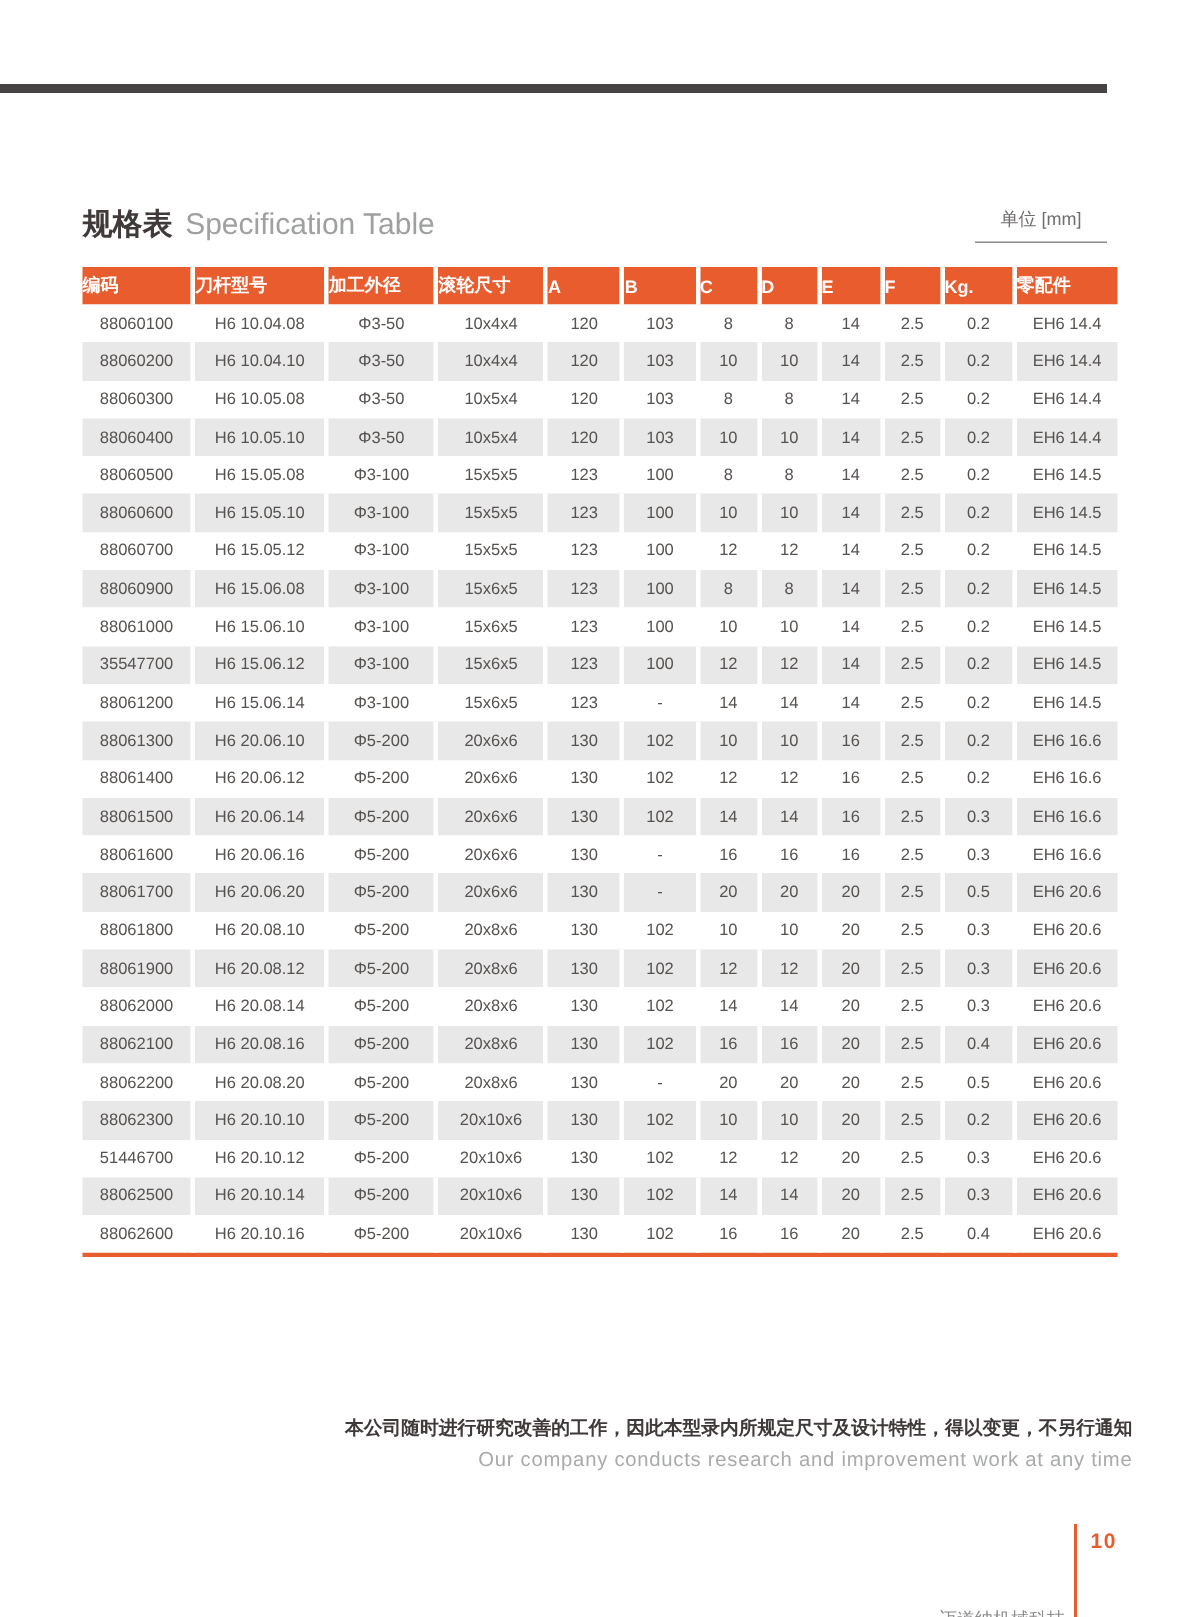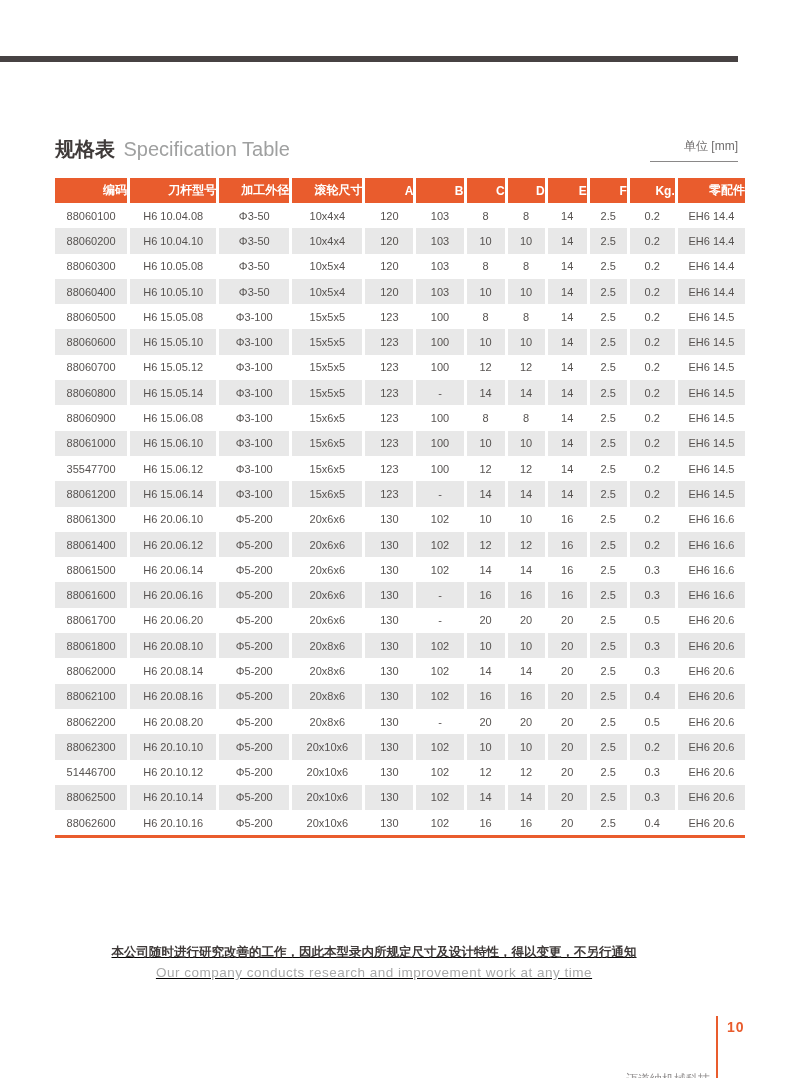--- a/index.html
+++ b/index.html
@@ -13,40 +13,40 @@
   html,body{margin:0;padding:0;background:#fff;}
   .page{
     position:relative;width:794px;height:1078px;background:#fff;overflow:hidden;
     font-family:"Liberation Sans",sans-serif;
   }
   .top-bar{position:absolute;left:0;top:56px;width:738px;height:6px;background:var(--topbar);}
   .title-row{position:absolute;left:55px;top:136px;width:684px;height:30px;}
   .title-cn{font-size:20px;font-weight:bold;color:var(--text-dark);}
   .title-en{font-size:20px;font-weight:normal;color:var(--text-gray);margin-left:4px;}
   .unit-box{
-    position:absolute;left:650px;top:138px;width:88px;text-align:right;
+    position:absolute;left:650px;top:138px;width:88px;text-align:center;
     font-size:12px;color:#6F6C6C;border-bottom:1px solid #8A8888;padding-bottom:6px;
   }
   table.spec{
     position:absolute;left:55px;top:178px;width:690px;
     border-collapse:separate;border-spacing:0;table-layout:fixed;
     border-bottom:3px solid var(--accent);
   }
   table.spec th{
     background:var(--accent);color:#fff;font-size:12px;font-weight:bold;
-    height:25px;padding:0;text-align:right;vertical-align:middle;
+    height:25px;padding:0;text-align:left;vertical-align:middle;
   }
   table.spec td{
     height:25.3px;padding:0;font-size:11px;color:var(--cell-text);
     text-align:center;vertical-align:middle;white-space:nowrap;
   }
   table.spec th + th, table.spec td + td{border-left:3px solid #fff;}
   table.spec tbody tr:nth-child(even){background:var(--row-alt);}
   table.spec tbody tr:nth-child(odd){background:#fff;}
-  .note{position:absolute;right:70px;top:944px;width:700px;text-align:center;text-decoration:underline;}
+  .note{position:absolute;right:39px;top:944px;width:700px;text-align:right;}
   .note-cn{font-size:12.5px;font-weight:bold;color:var(--text-dark);}
   .note-en{font-size:13.5px;color:#A9AAAA;margin-top:4px;letter-spacing:0.5px;}
   .footer-company{position:absolute;right:84px;top:1071px;font-size:12px;color:#8F8C8C;}
   .footer-line{position:absolute;left:716px;top:1016px;width:2px;height:62px;background:var(--accent);}
   .footer-page{position:absolute;left:727px;top:1019px;font-size:14px;font-weight:bold;color:var(--accent);letter-spacing:1px;}
 </style>
 </head>
 <body>
 
 <div class="page">
@@ -184,34 +184,20 @@
           <td>123</td>
           <td>100</td>
           <td>12</td>
           <td>12</td>
           <td>14</td>
           <td>2.5</td>
           <td>0.2</td>
           <td>EH6 14.5</td>
         </tr>
         <tr>
-          <td>88060800</td>
-          <td>H6 15.05.14</td>
-          <td>Φ3-100</td>
-          <td>15x5x5</td>
-          <td>123</td>
-          <td>-</td>
-          <td>14</td>
-          <td>14</td>
-          <td>14</td>
-          <td>2.5</td>
-          <td>0.2</td>
-          <td>EH6 14.5</td>
-        </tr>
-        <tr>
           <td>88060900</td>
           <td>H6 15.06.08</td>
           <td>Φ3-100</td>
           <td>15x6x5</td>
           <td>123</td>
           <td>100</td>
           <td>8</td>
           <td>8</td>
           <td>14</td>
           <td>2.5</td>
@@ -332,20 +318,34 @@
         </tr>
         <tr>
           <td>88061800</td>
           <td>H6 20.08.10</td>
           <td>Φ5-200</td>
           <td>20x8x6</td>
           <td>130</td>
           <td>102</td>
           <td>10</td>
           <td>10</td>
+          <td>20</td>
+          <td>2.5</td>
+          <td>0.3</td>
+          <td>EH6 20.6</td>
+        </tr>
+        <tr>
+          <td>88061900</td>
+          <td>H6 20.08.12</td>
+          <td>Φ5-200</td>
+          <td>20x8x6</td>
+          <td>130</td>
+          <td>102</td>
+          <td>12</td>
+          <td>12</td>
           <td>20</td>
           <td>2.5</td>
           <td>0.3</td>
           <td>EH6 20.6</td>
         </tr>
         <tr>
           <td>88062000</td>
           <td>H6 20.08.14</td>
           <td>Φ5-200</td>
           <td>20x8x6</td>

